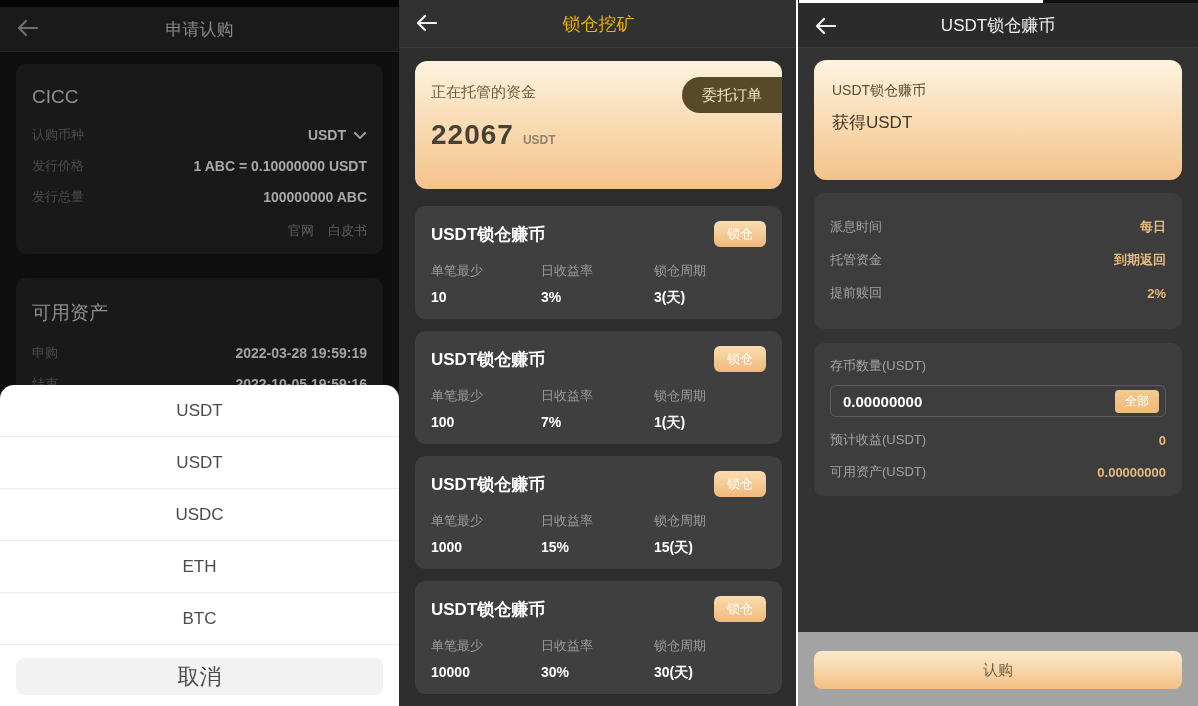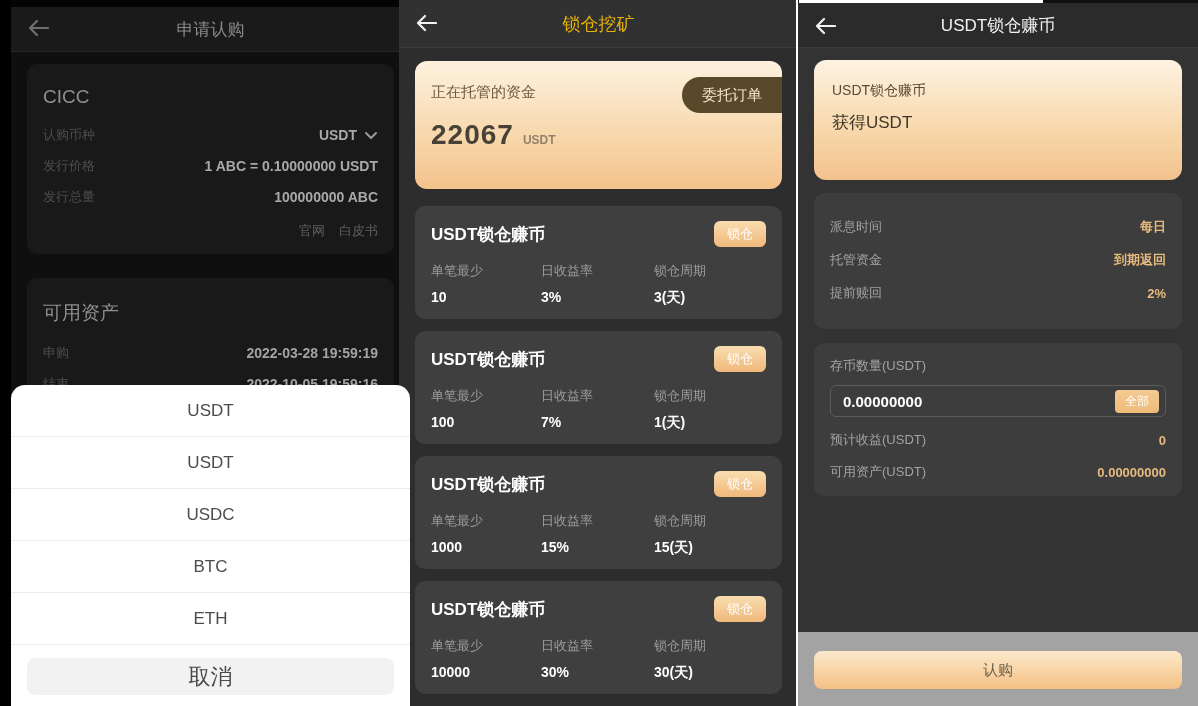--- a/index.html
+++ b/index.html
@@ -2,21 +2,21 @@
 <html><head>
 <meta charset="utf-8">
 <style>
   * { margin:0; padding:0; box-sizing:border-box; }
   html,body { width:1198px; height:706px; overflow:hidden; background:#000; }
   body { font-family:"Liberation Sans","DejaVu Sans",sans-serif; }
   .app { position:relative; width:1198px; height:706px; }
   .panel { position:absolute; top:0; height:706px; overflow:hidden; }
 
   
-  .panel.left { left:0; width:399px; background:#0f0f0f;margin-left:11px; }
+  .panel.left { left:0; width:399px; background:#0f0f0f; }
   .l-strip { height:7px; background:#040404; }
   .l-header { position:relative; height:45px; background:#1a1a1a; border-bottom:1px solid #262626; display:flex; align-items:center; justify-content:center; }
   .l-header .back { position:absolute; left:16px; top:12px; color:#6f6f6f; cursor:pointer; }
   .l-title { color:#8a8a8a; font-size:17px; }
   .l-body { position:absolute; top:52px; left:0; right:0; bottom:0; background:#0f0f0f; padding:12px 16px; }
   .l-card { background:#191919; border-radius:10px; padding:14px 16px 14px; }
   .l-card + .l-card { margin-top:24px; }
   .l-card-title { color:#8f8f8f; font-size:19px; margin:8px 0 18px; }
   .l-row { display:flex; justify-content:space-between; align-items:center; margin-top:13px; }
   .l-label { color:#4d4d4d; font-size:13px; }
@@ -132,22 +132,22 @@
         <div class="l-row">
           <span class="l-label">结束</span>
           <span class="l-value date">2022-10-05 19:59:16</span>
         </div>
       </div>
     </div>
     <div class="sheet">
       <div class="sheet-option">USDT</div>
       <div class="sheet-option">USDT</div>
       <div class="sheet-option">USDC</div>
+      <div class="sheet-option">ETH</div>
       <div class="sheet-option">BTC</div>
-      <div class="sheet-option">ETH</div>
       <div class="sheet-cancel">取消</div>
     </div>
   </section>
 
   <section class="panel mid">
     <div class="mid-edge"></div>
     <header class="m-header">
       <span class="back">
         <svg width="22" height="18" viewBox="0 0 22 18">
             <path d="M10 2 L3 9 L10 16 M3 9 H21" stroke="currentColor" stroke-width="2.2" fill="none" stroke-linecap="round" stroke-linejoin="round"></path>

